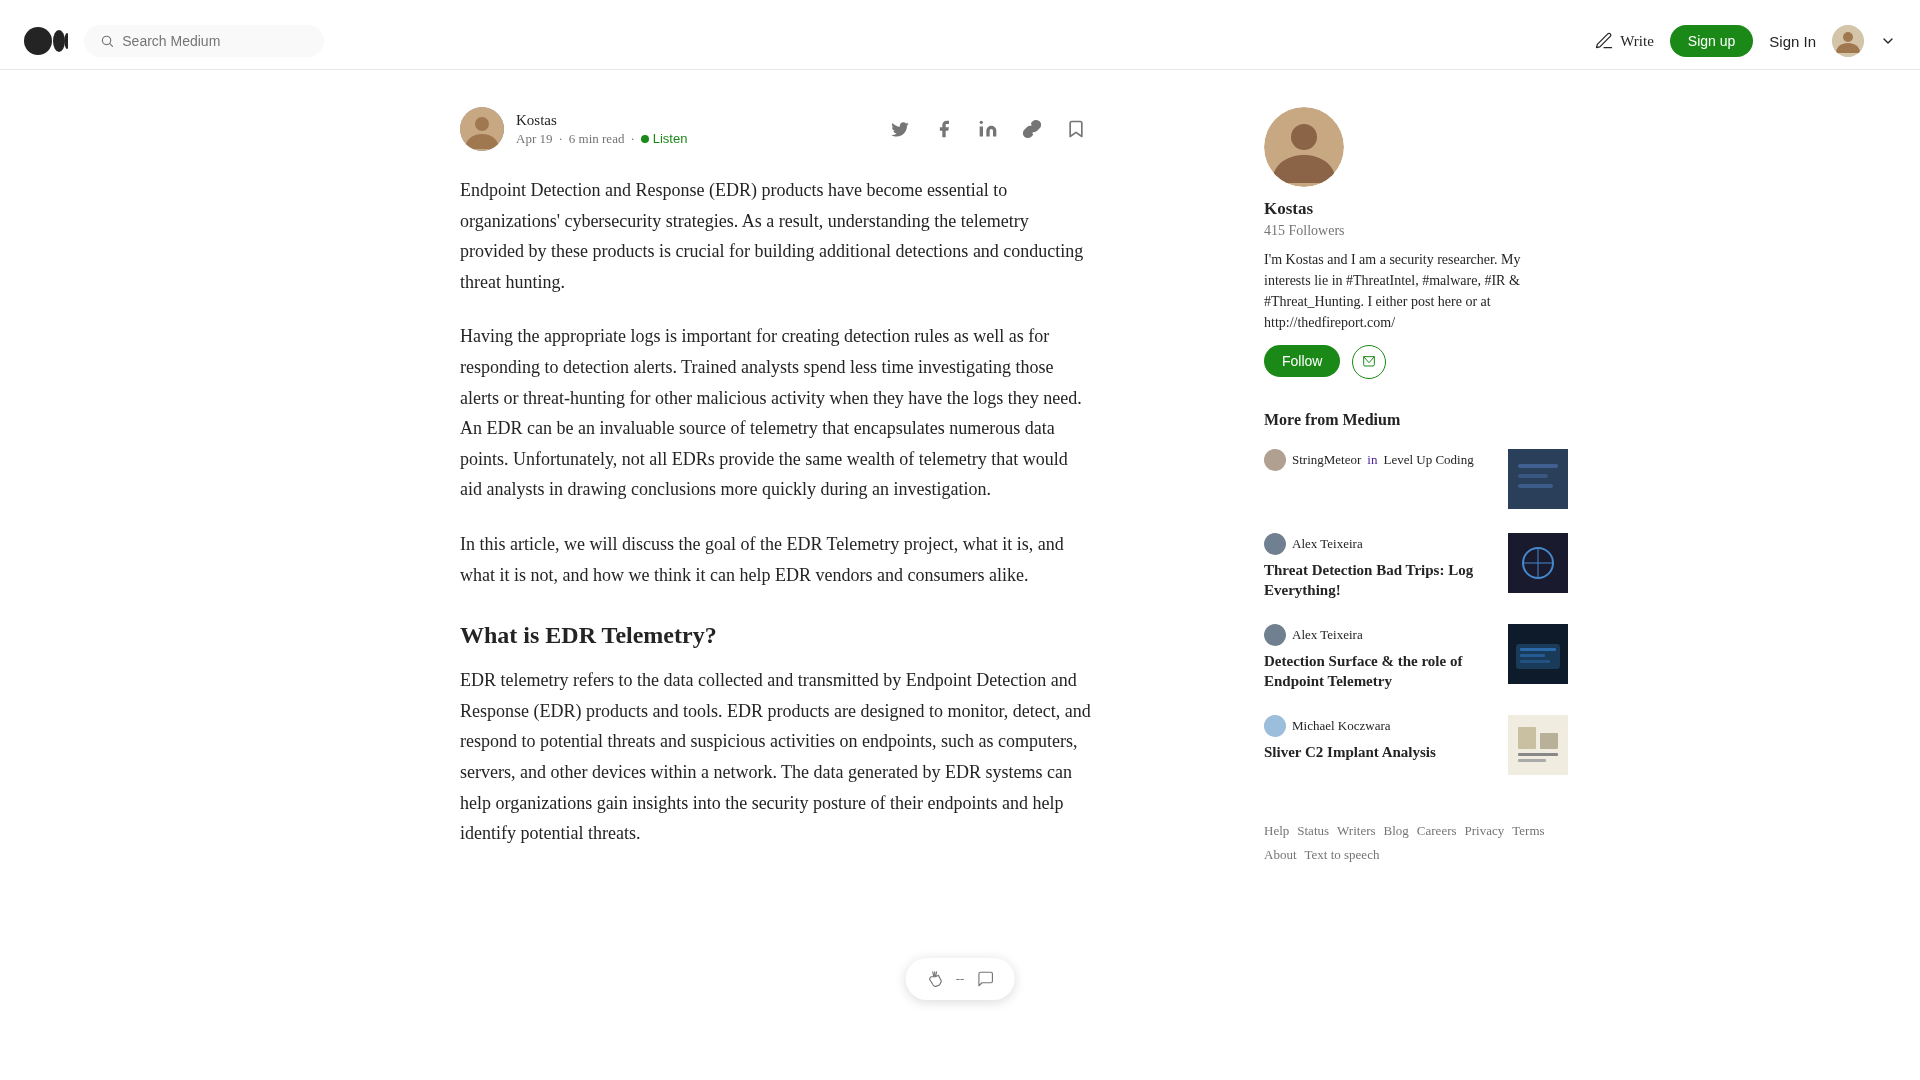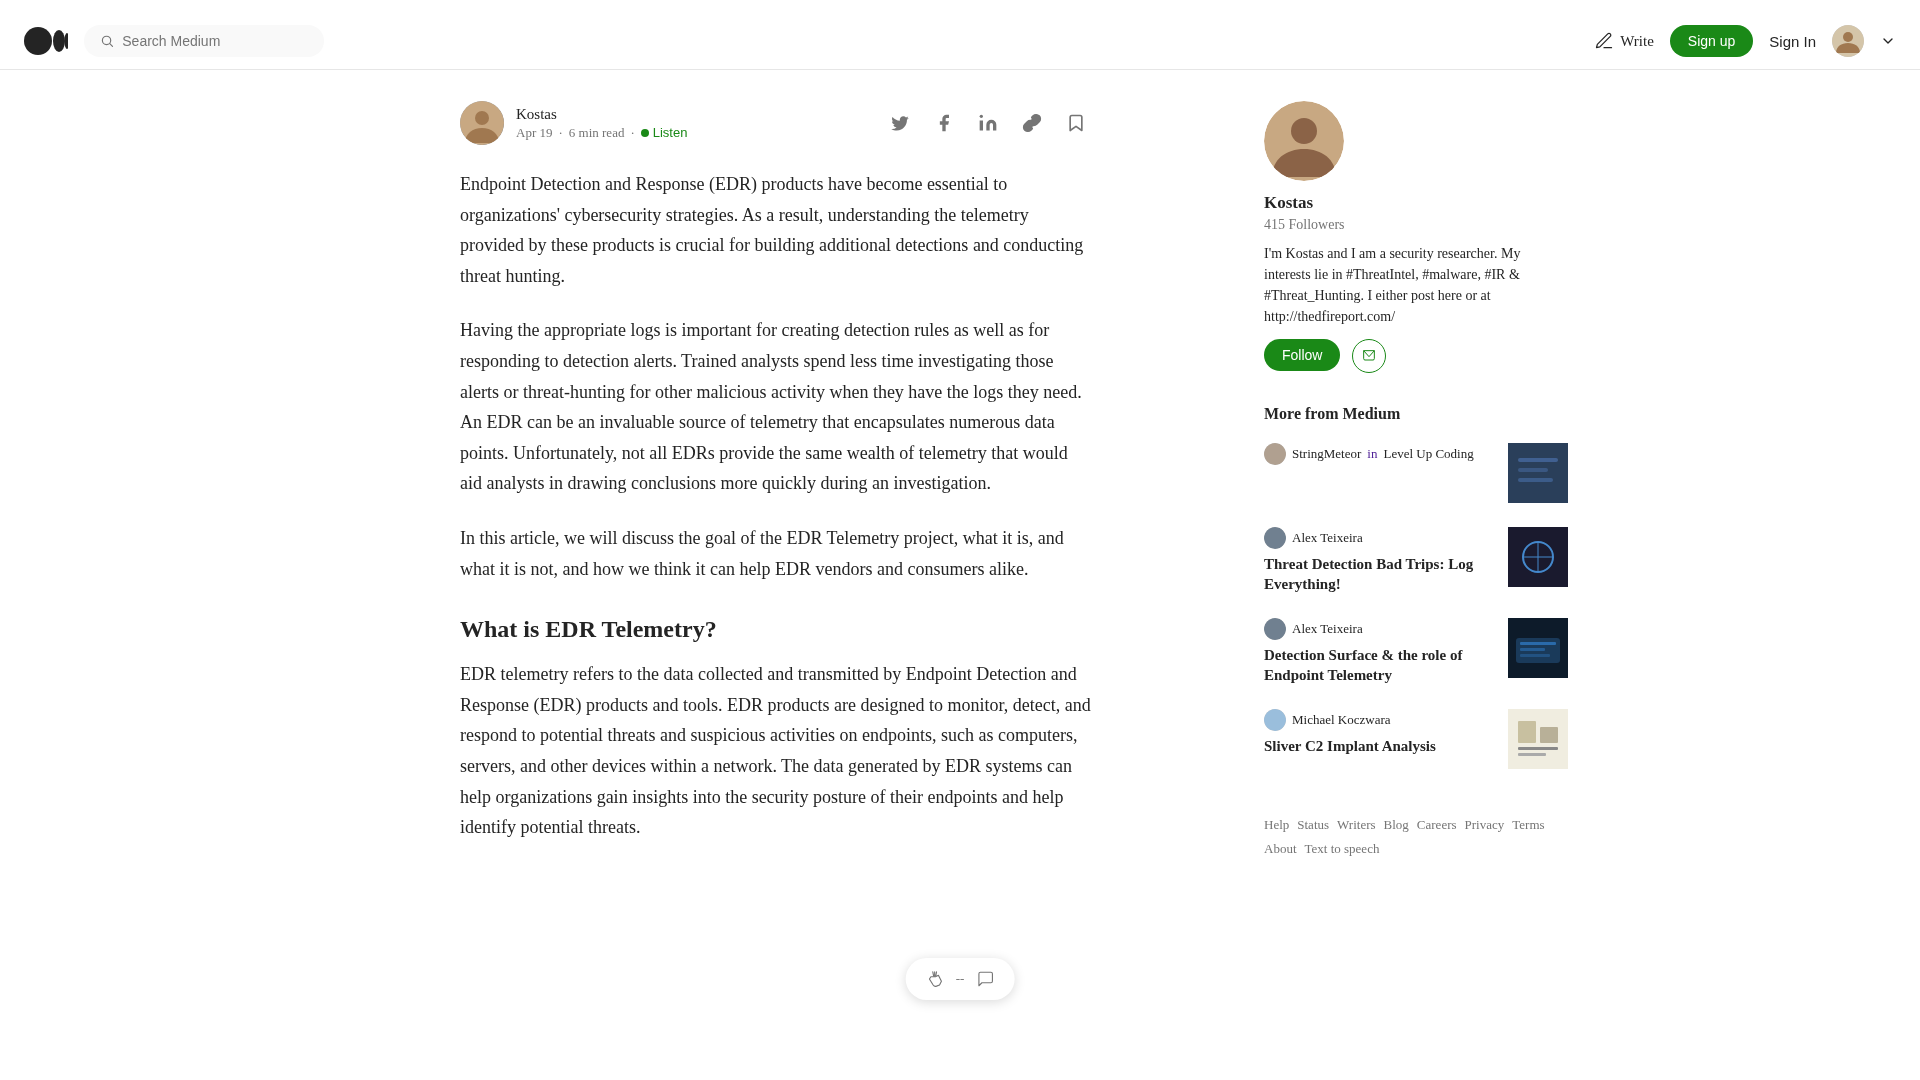--- a/index.html
+++ b/index.html
@@ -36,21 +36,21 @@
     .signin-btn {
       font-size: 15px; color: #242424; cursor: pointer; background: none; border: none;
     }
     .avatar-small {
       width: 32px; height: 32px; border-radius: 50%; overflow: hidden;
       background: #ccc; cursor: pointer;
     }
 
     
     .page-layout {
-      display: flex; max-width: 1280px; margin: 4px auto;
+      display: flex; max-width: 1280px; margin: 10px auto;
       padding-top: 57px;
     }
 
     
     .article-main {
       flex: 1; max-width: 680px; margin: 0 auto;
       padding: 40px 24px 80px;
     }
 
     

